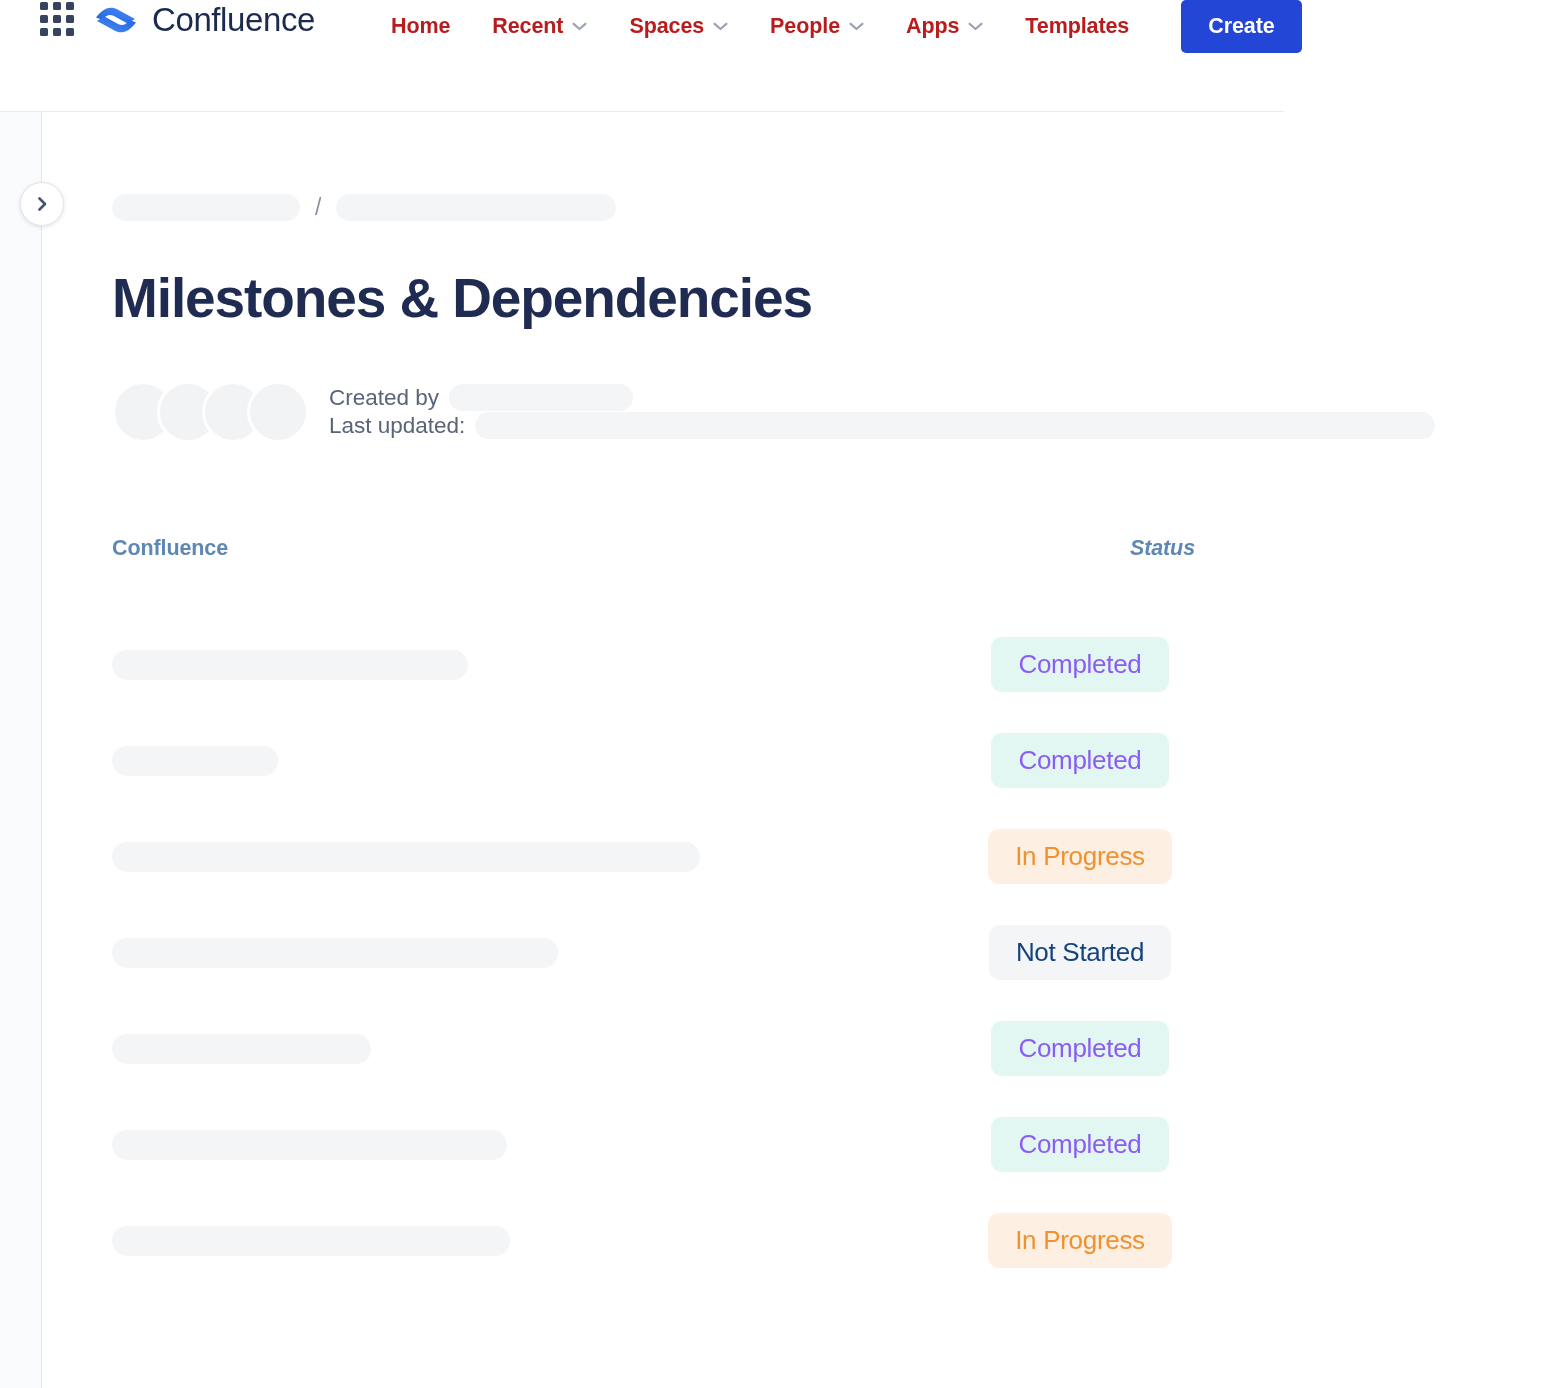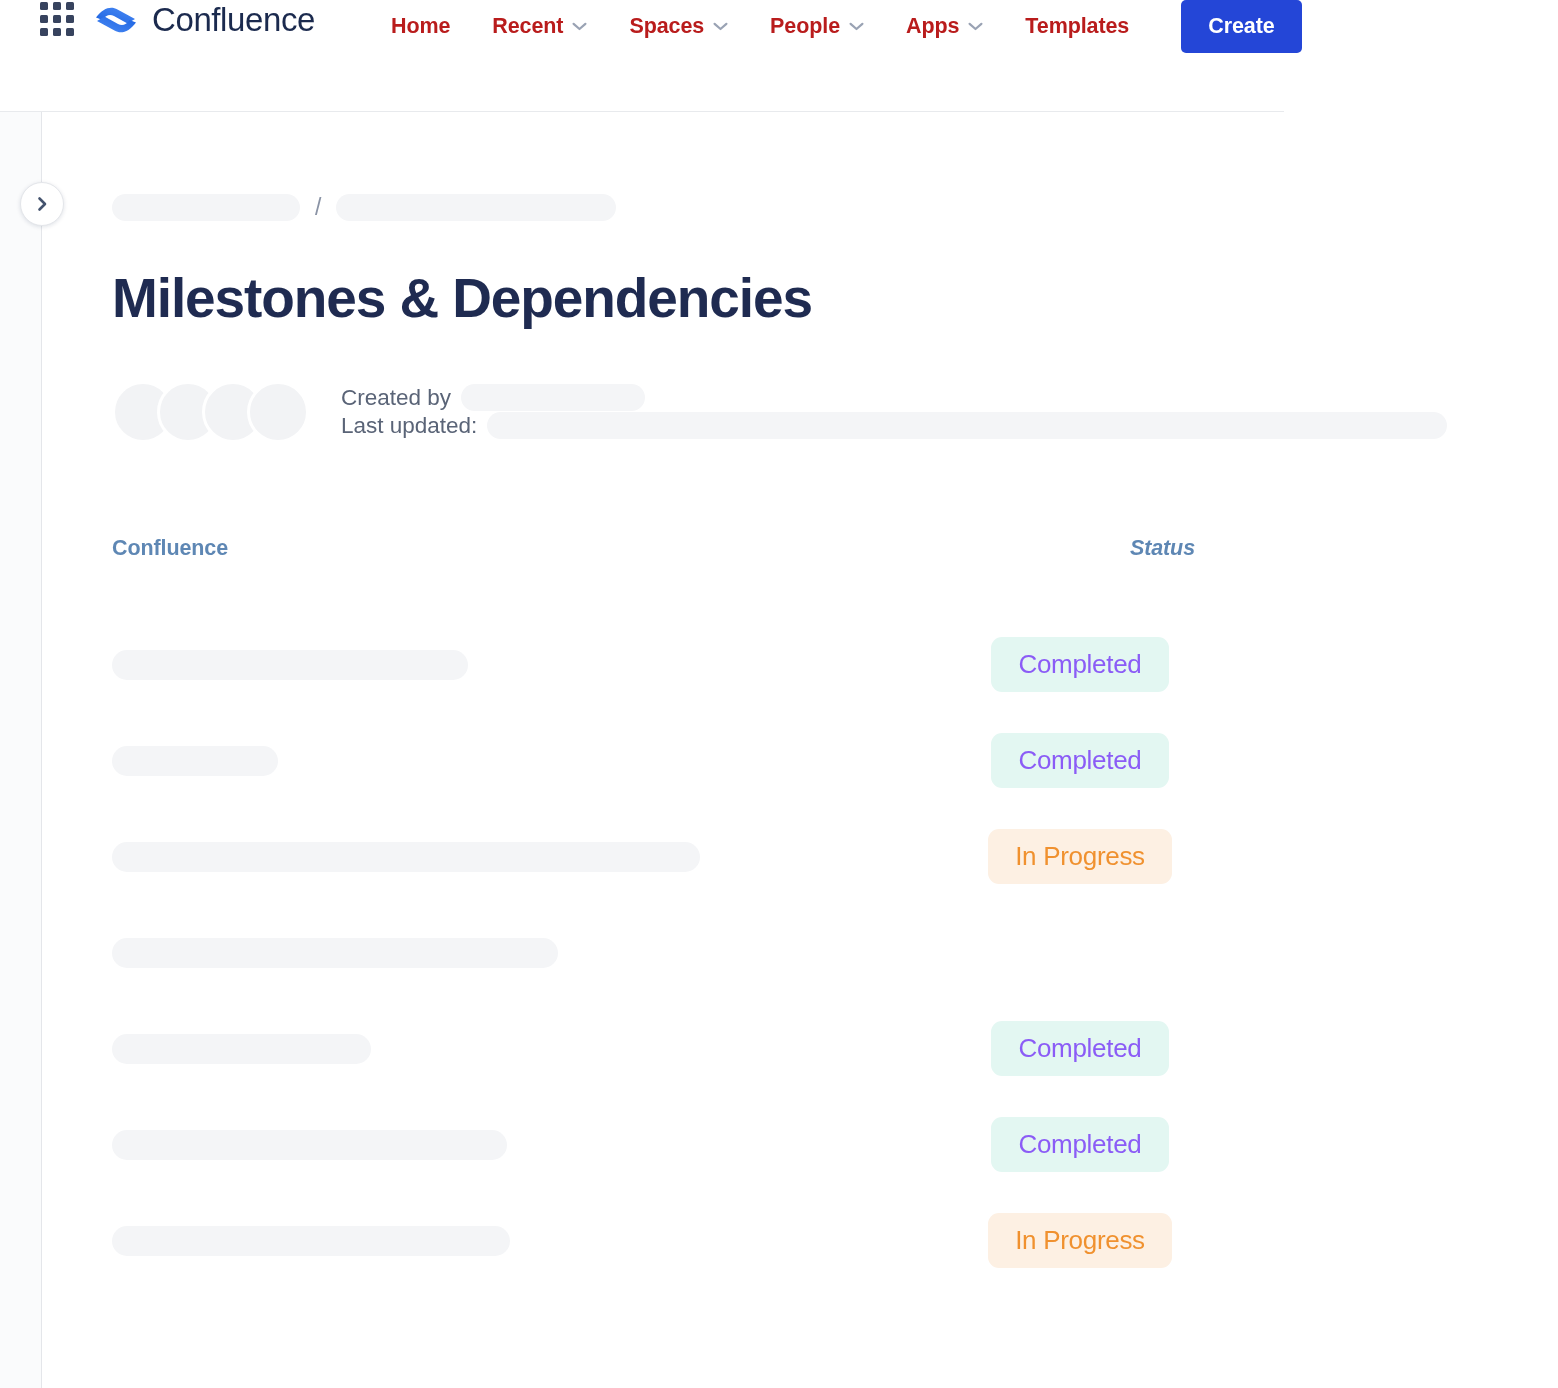--- a/index.html
+++ b/index.html
@@ -191,21 +191,21 @@
     width: 62px; height: 62px;
     border-radius: 50%;
     background: #f2f3f5;
     border: 3px solid #ffffff;
     margin-left: -17px;
     flex: 0 0 auto;
   }
   .avatar:first-child { margin-left: 0; }
 
   .meta-text {
-    margin-left: 32px;
+    margin-left: 20px;
     display: flex;
     flex-direction: column;
     gap: 1px;
     flex: 1 1 auto;
   }
   .meta-line {
     display: flex;
     align-items: center;
     gap: 10px;
   }
@@ -412,20 +412,23 @@
           </div>
           <div class="cell-status">
             <span class="badge badge-inprogress">In Progress</span>
           </div>
         </div>
 
         <div class="row">
           <div class="cell-milestone">
             <span class="skel" style="width:446px;height:30px;"></span>
           </div>
+          <div class="cell-status">
+            <span class="badge badge-notstarted">Not Started</span>
+          </div>
         </div>
 
         <div class="row">
           <div class="cell-milestone">
             <span class="skel" style="width:259px;height:30px;"></span>
           </div>
           <div class="cell-status">
             <span class="badge badge-completed">Completed</span>
           </div>
         </div>

